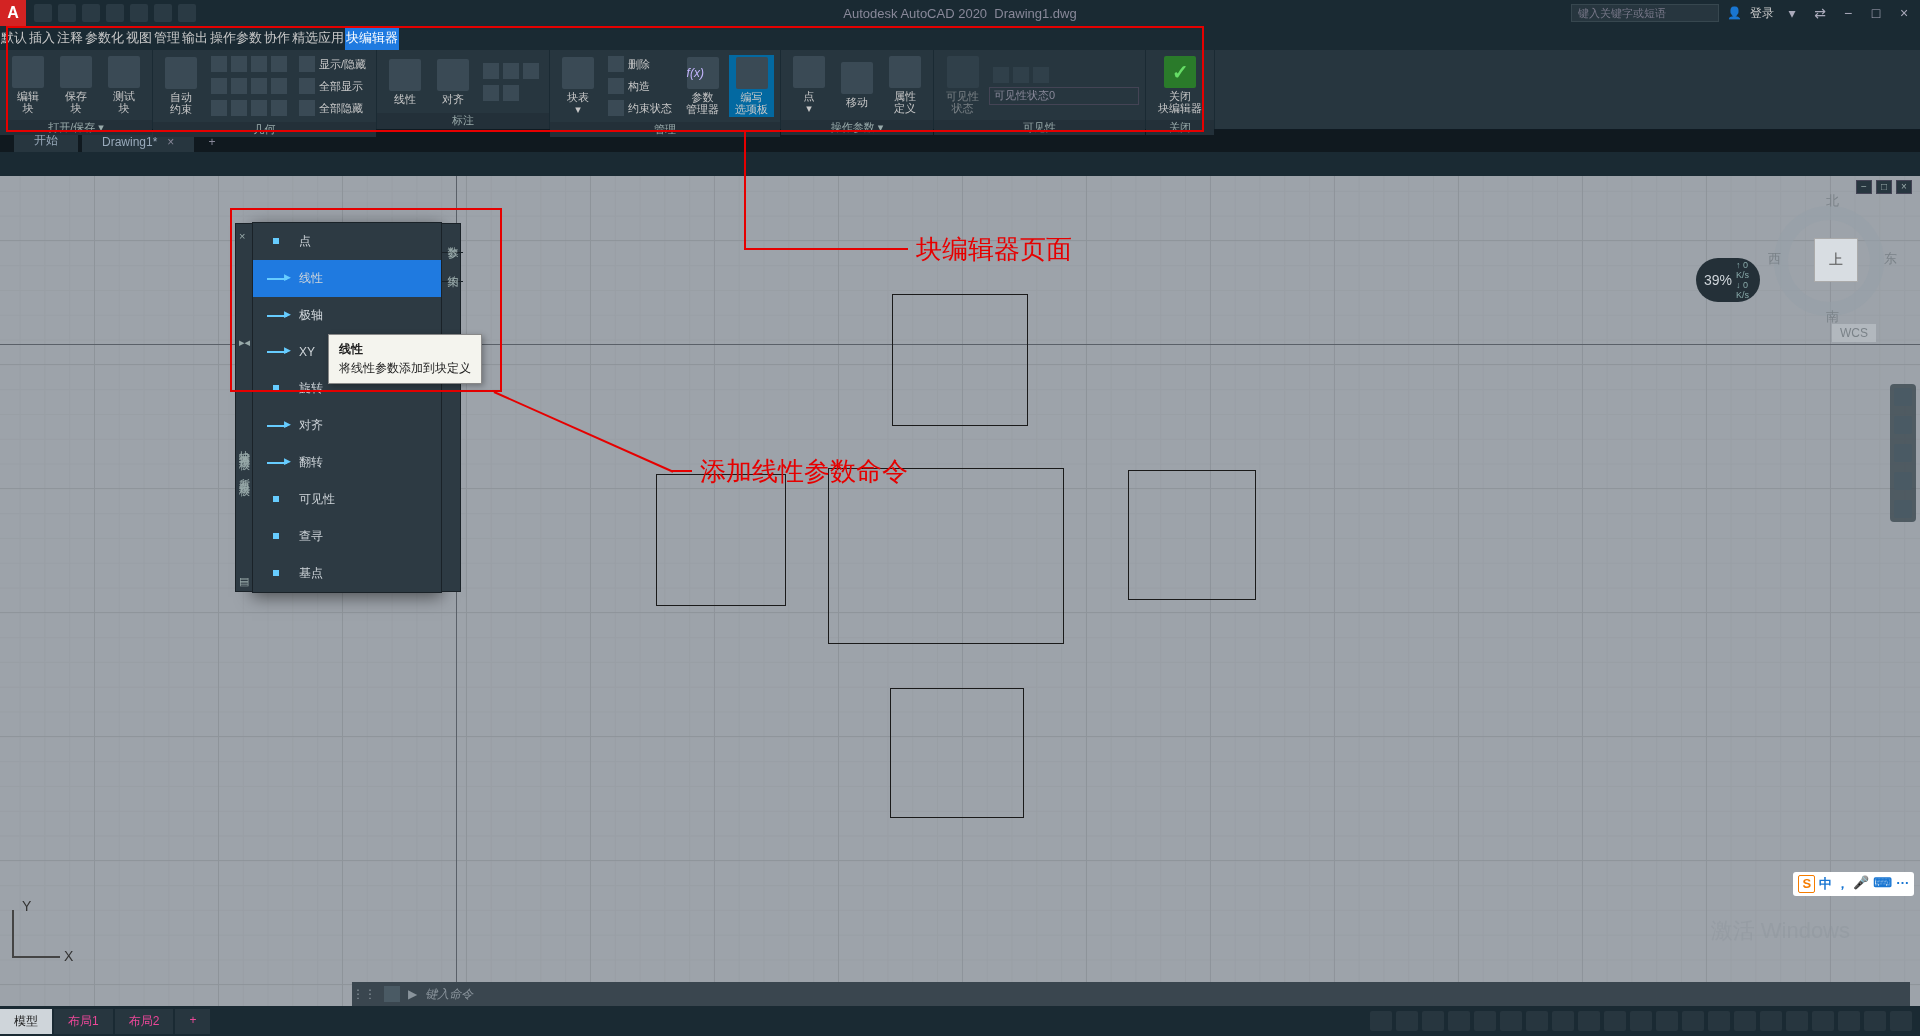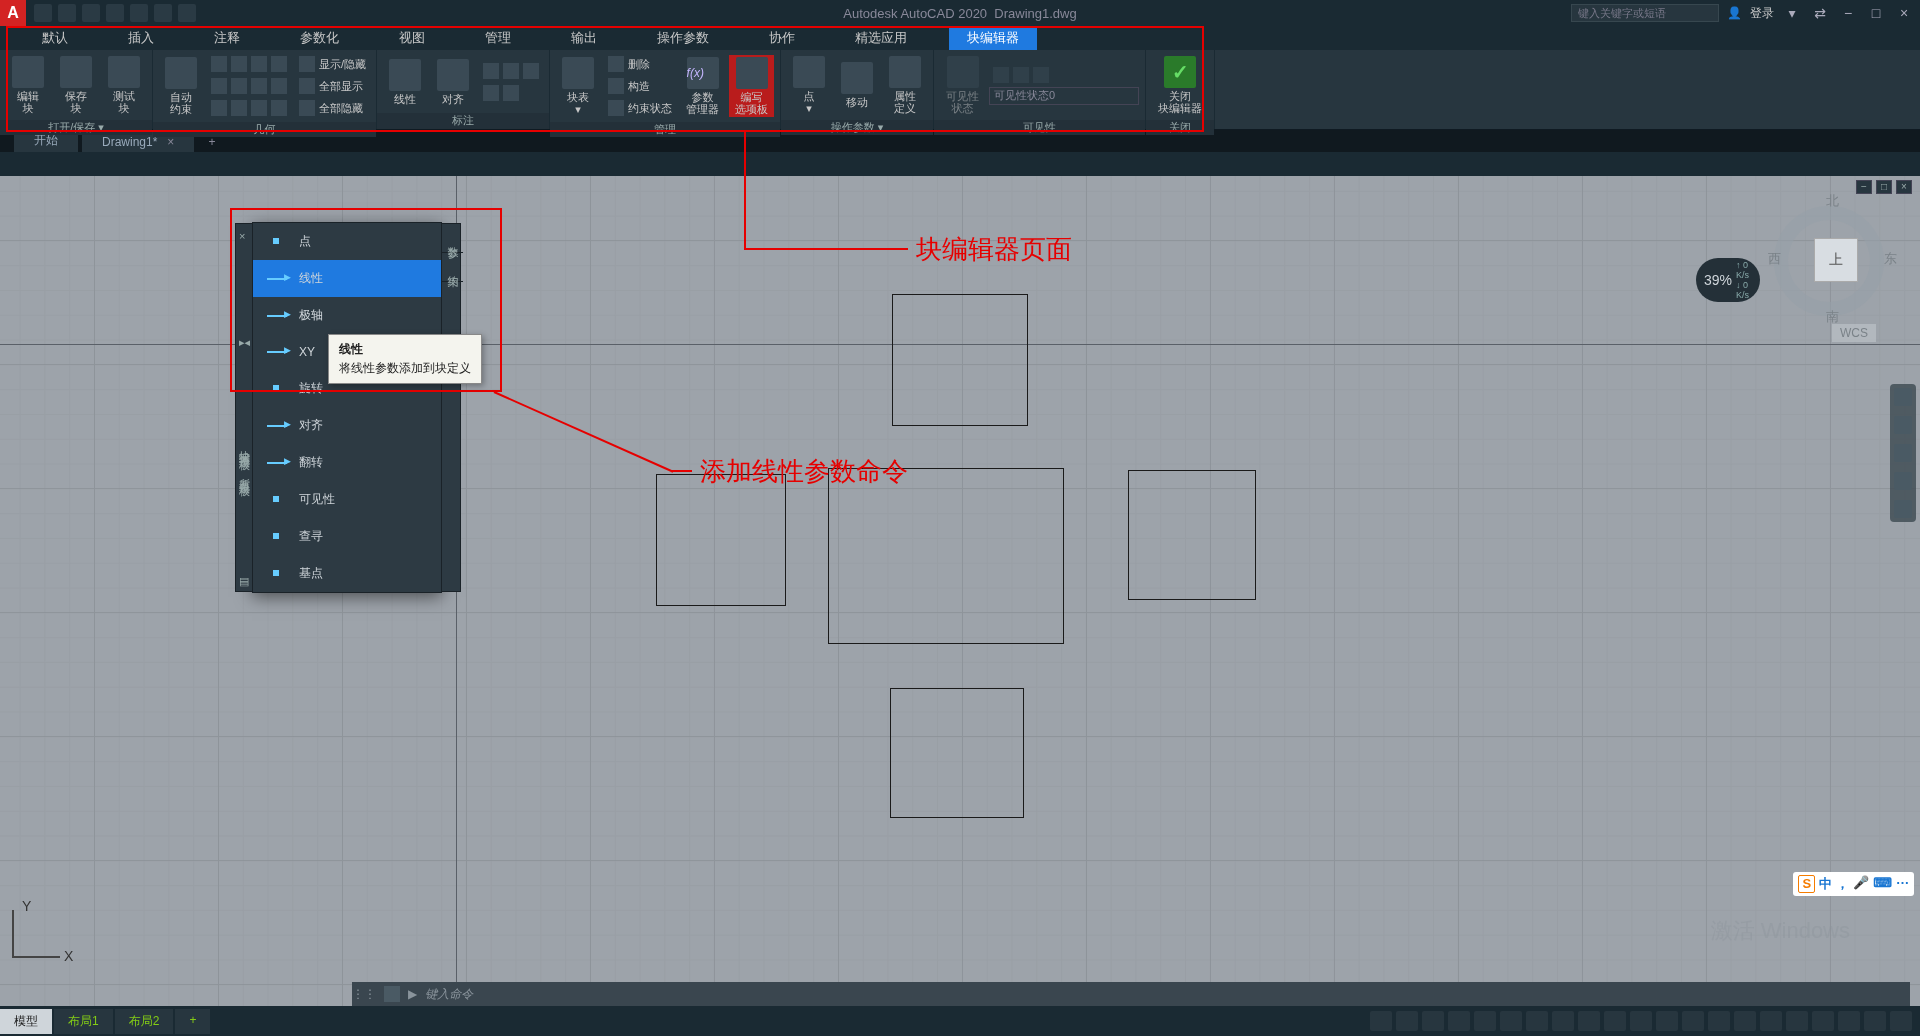--- a/index.html
+++ b/index.html
@@ -10,36 +10,36 @@
 .app-logo { width:26px; height:26px; background:#d32323; color:#fff; display:flex; align-items:center; justify-content:center; font-weight:bold; font-size:16px; }
 .qat { display:flex; gap:6px; padding:0 8px; }
 .qat-btn { width:18px; height:18px; background:#2a3a44; border-radius:2px; }
 .title-center { position:absolute; left:50%; transform:translateX(-50%); color:#889; font-size:13px; }
 .title-right { position:absolute; right:6px; display:flex; align-items:center; gap:8px; }
 .search-bx { width:148px; height:18px; background:#27363f; border:1px solid #37474f; padding:0 6px; color:#778; font-size:11px; line-height:16px; }
 .win-btn { width:20px; height:18px; display:flex; align-items:center; justify-content:center; color:#aab; font-size:14px; }
 
 
 .menubar { height:24px; background:#1a2a33; display:flex; }
-.mitem { padding:0 18px; line-height:24px; color:#c8c8c8; cursor:pointer; font-size:13px;margin-left:24px; }
+.mitem { padding:0 1px; line-height:24px; color:#c8c8c8; cursor:pointer; font-size:13px; }
 .mitem.active { background:#1f7ae0; color:#fff; }
 
 
 .ribbon { height:80px; background:#27363f; display:flex; border-bottom:1px solid #0f1a22; position:relative; }
 .red-box-1 { position:absolute; left:6px; top:-24px; width:1198px; height:106px; border:2px solid #e60000; pointer-events:none; z-index:20; }
 .rpanel { display:flex; flex-direction:column; border-right:1px solid #1a2a33; }
 .rpanel-body { flex:1; display:flex; align-items:center; padding:4px 6px; gap:4px; }
 .rpanel-title { height:16px; text-align:center; font-size:11px; color:#9aa; background:#233039; }
 .rbtn-lg { display:flex; flex-direction:column; align-items:center; gap:2px; padding:2px 6px; }
 .rbtn-lg .ico { width:32px; height:32px; background:#3a4a55; border-radius:2px; }
 .rbtn-lg .lbl { font-size:11px; text-align:center; line-height:12px; }
 .rbtn-sm { display:flex; align-items:center; gap:4px; padding:2px 4px; font-size:11px; }
 .rbtn-sm .ico-s { width:16px; height:16px; background:#3a4a55; }
 .rcol { display:flex; flex-direction:column; gap:2px; }
-.rbtn-sel { background:#b91c1c;align-items:center; }
+.rbtn-sel { background:#0369a1;align-items:center; }
 .vis-combo { width:150px; height:18px; background:#27363f; border:1px solid #445; font-size:11px; padding:0 4px; color:#889; }
 .ico-green { background:#2a7a2a !important; position:relative; }
 .ico-green::after { content:"✓"; color:#6d6; position:absolute; left:8px; top:4px; font-size:20px; font-weight:bold; }
 
 
 .filetabs { height:22px; background:#10191f; display:flex; align-items:end; padding-left:14px; gap:4px; }
 .ftab { padding:3px 20px; background:#27363f; color:#9ab; font-size:12px; border-radius:3px 3px 0 0; }
 .ftab .cls { margin-left:10px; color:#889; }
 .ftab-add { padding:3px 10px; color:#889; }
 
@@ -100,21 +100,21 @@
 .tooltip { position:absolute; left:328px; top:158px; background:#f4f4ee; border:1px solid #888; padding:6px 10px; color:#222; font-size:12px; z-index:35; box-shadow:2px 2px 6px rgba(0,0,0,.3); }
 .tooltip .tt-title { font-weight:bold; margin-bottom:2px; }
 
 
 .anno { position:absolute; color:#e60000; font-size:26px; z-index:25; }
 .aline { position:absolute; background:#e60000; z-index:24; }
 
 
 .statusbar { position:absolute; left:0; right:0; bottom:0; height:30px; background:#1a2a33; display:flex; align-items:center; }
 .sb-left { display:flex; }
-.sb-tab { padding:4px 14px; background:#27363f; color:#84cc16; font-size:12px; margin-right:2px; }
+.sb-tab { padding:4px 14px; background:#27363f; color:#ec4899; font-size:12px; margin-right:2px; }
 .sb-tab.act { background:#cfd5da; color:#222; }
 .sb-right { margin-left:auto; display:flex; gap:4px; padding-right:8px; }
 .sb-ico { width:22px; height:20px; background:#27363f; border-radius:2px; }
 
 
 .cmdline { position:absolute; left:376px; bottom:30px; right:10px; height:24px; background:#3a464f; display:flex; align-items:center; padding:0 8px; gap:8px; font-size:12px; color:#8a949c; }
 .cmdline .cico { width:16px; height:16px; background:#4a5a64; }
 .cmd-handle { position:absolute; left:352px; bottom:30px; width:24px; height:24px; background:#3a464f; display:flex; align-items:center; justify-content:center; color:#8a949c; }
 
 

